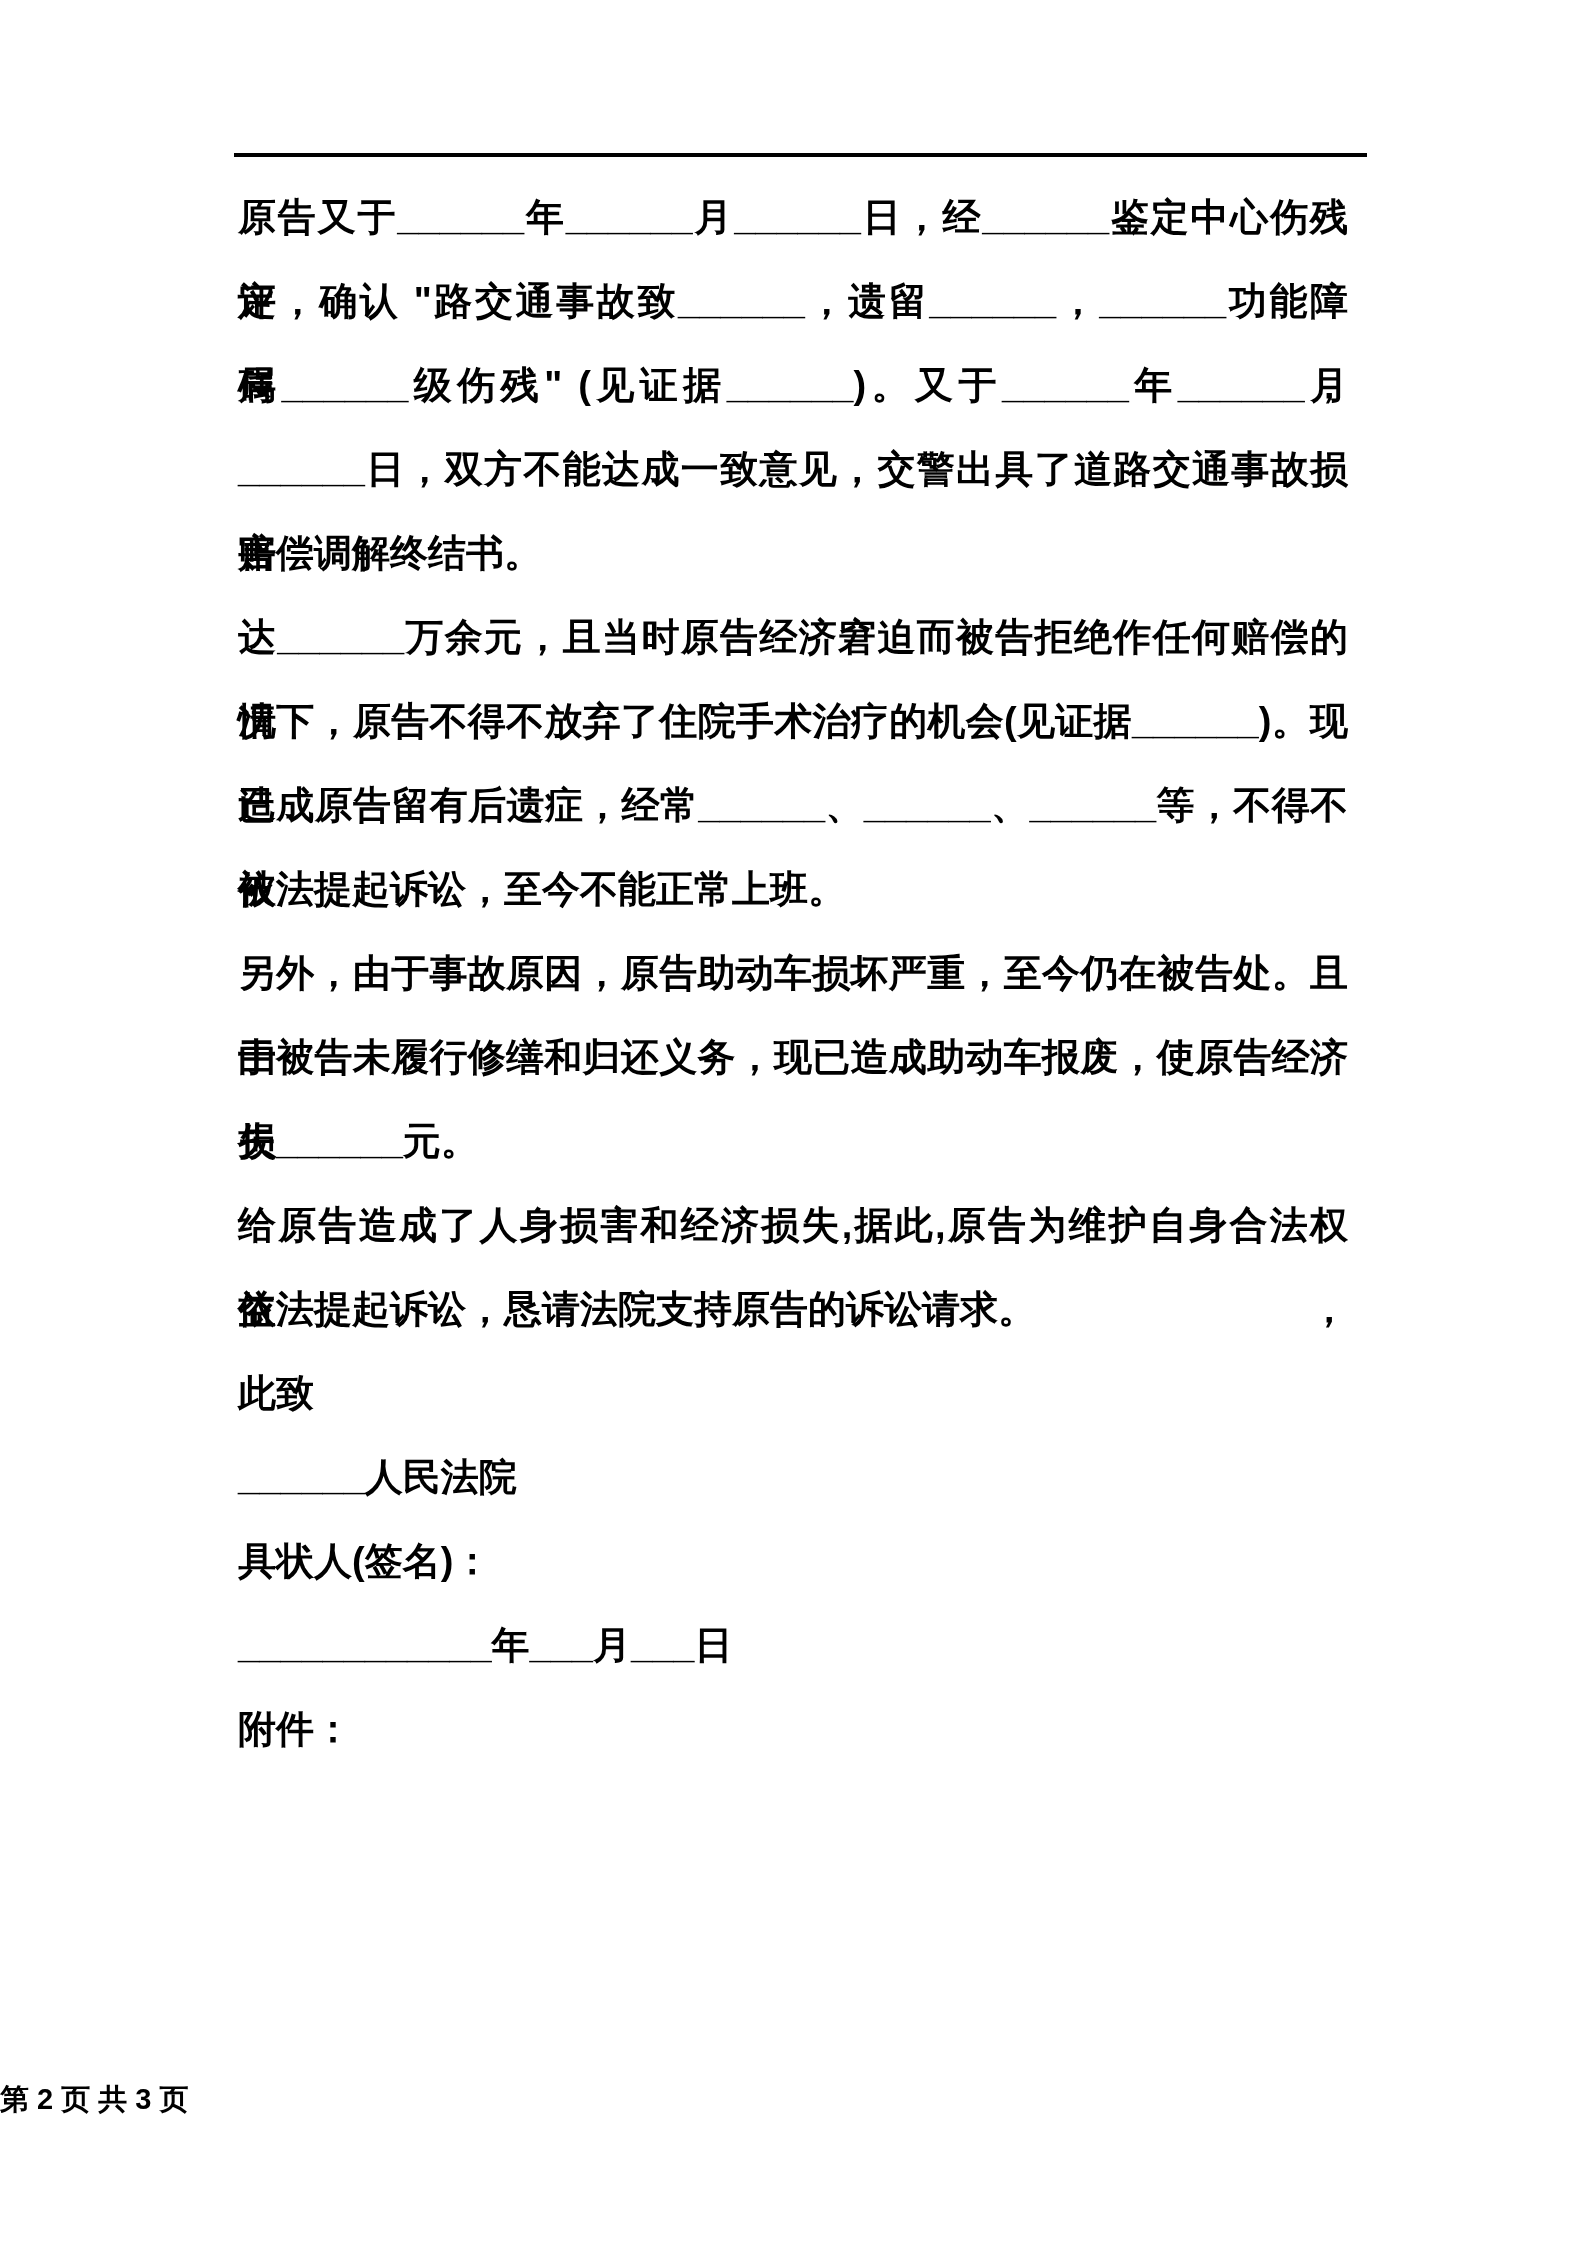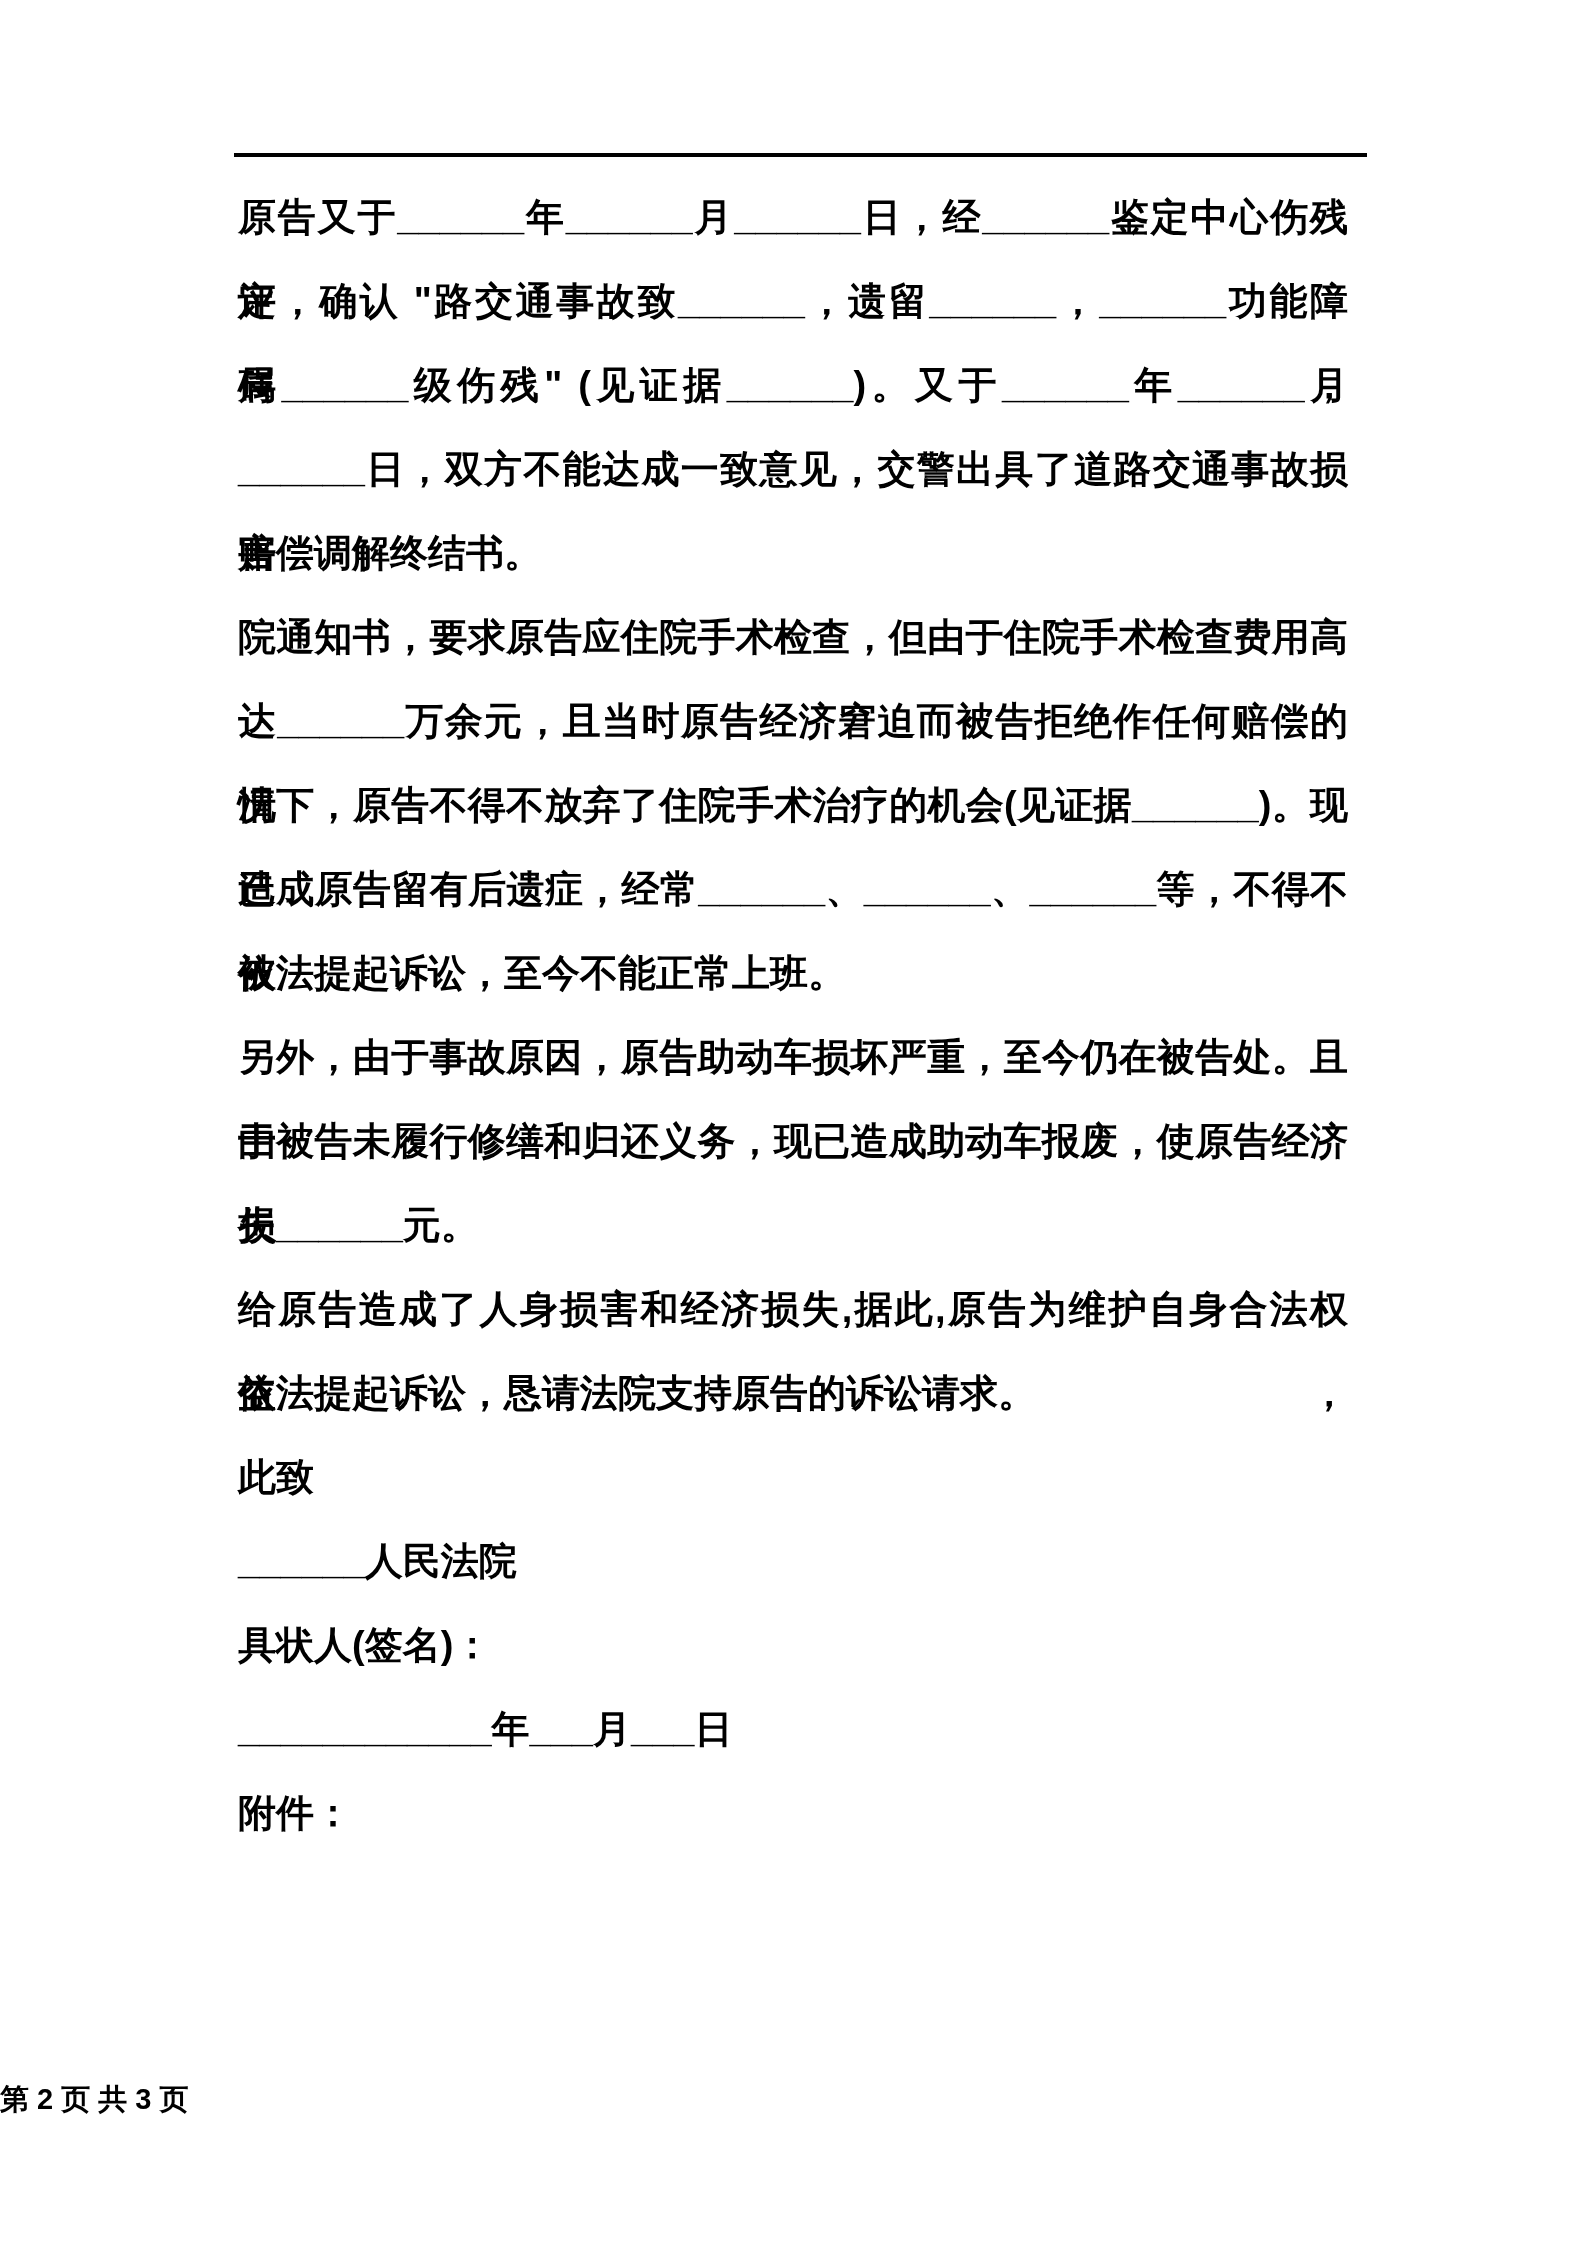--- a/index.html
+++ b/index.html
@@ -66,21 +66,20 @@
 <div class="page">
 
   <div class="header-rule"></div>
 
   <div class="content">
     <div class="line just">原告又于______年______月______日，经______鉴定中心伤残评</div>
     <div class="line just">定，确认 "路交通事故致______，遗留______，______功能障碍，</div>
     <div class="line just">属______级伤残" (见证据______)。又于______年______月</div>
     <div class="line just">______日，双方不能达成一致意见，交警出具了道路交通事故损害</div>
     <div class="line plain">赔偿调解终结书。</div>
-    <div class="line just">院通知书，要求原告应住院手术检查，但由于住院手术检查费用高</div>
     <div class="line just">达______万余元，且当时原告经济窘迫而被告拒绝作任何赔偿的情</div>
     <div class="line just">况下，原告不得不放弃了住院手术治疗的机会(见证据______)。现已</div>
     <div class="line just">造成原告留有后遗症，经常______、______、______等，不得不被</div>
     <div class="line plain">依法提起诉讼，至今不能正常上班。</div>
     <div class="line just">另外，由于事故原因，原告助动车损坏严重，至今仍在被告处。且由</div>
     <div class="line just">于被告未履行修缮和归还义务，现已造成助动车报废，使原告经济损</div>
     <div class="line plain">失______元。</div>
     <div class="line just">给原告造成了人身损害和经济损失,据此,原告为维护自身合法权益，</div>
     <div class="line plain">依法提起诉讼，恳请法院支持原告的诉讼请求。</div>
     <div class="line plain">此致</div>

